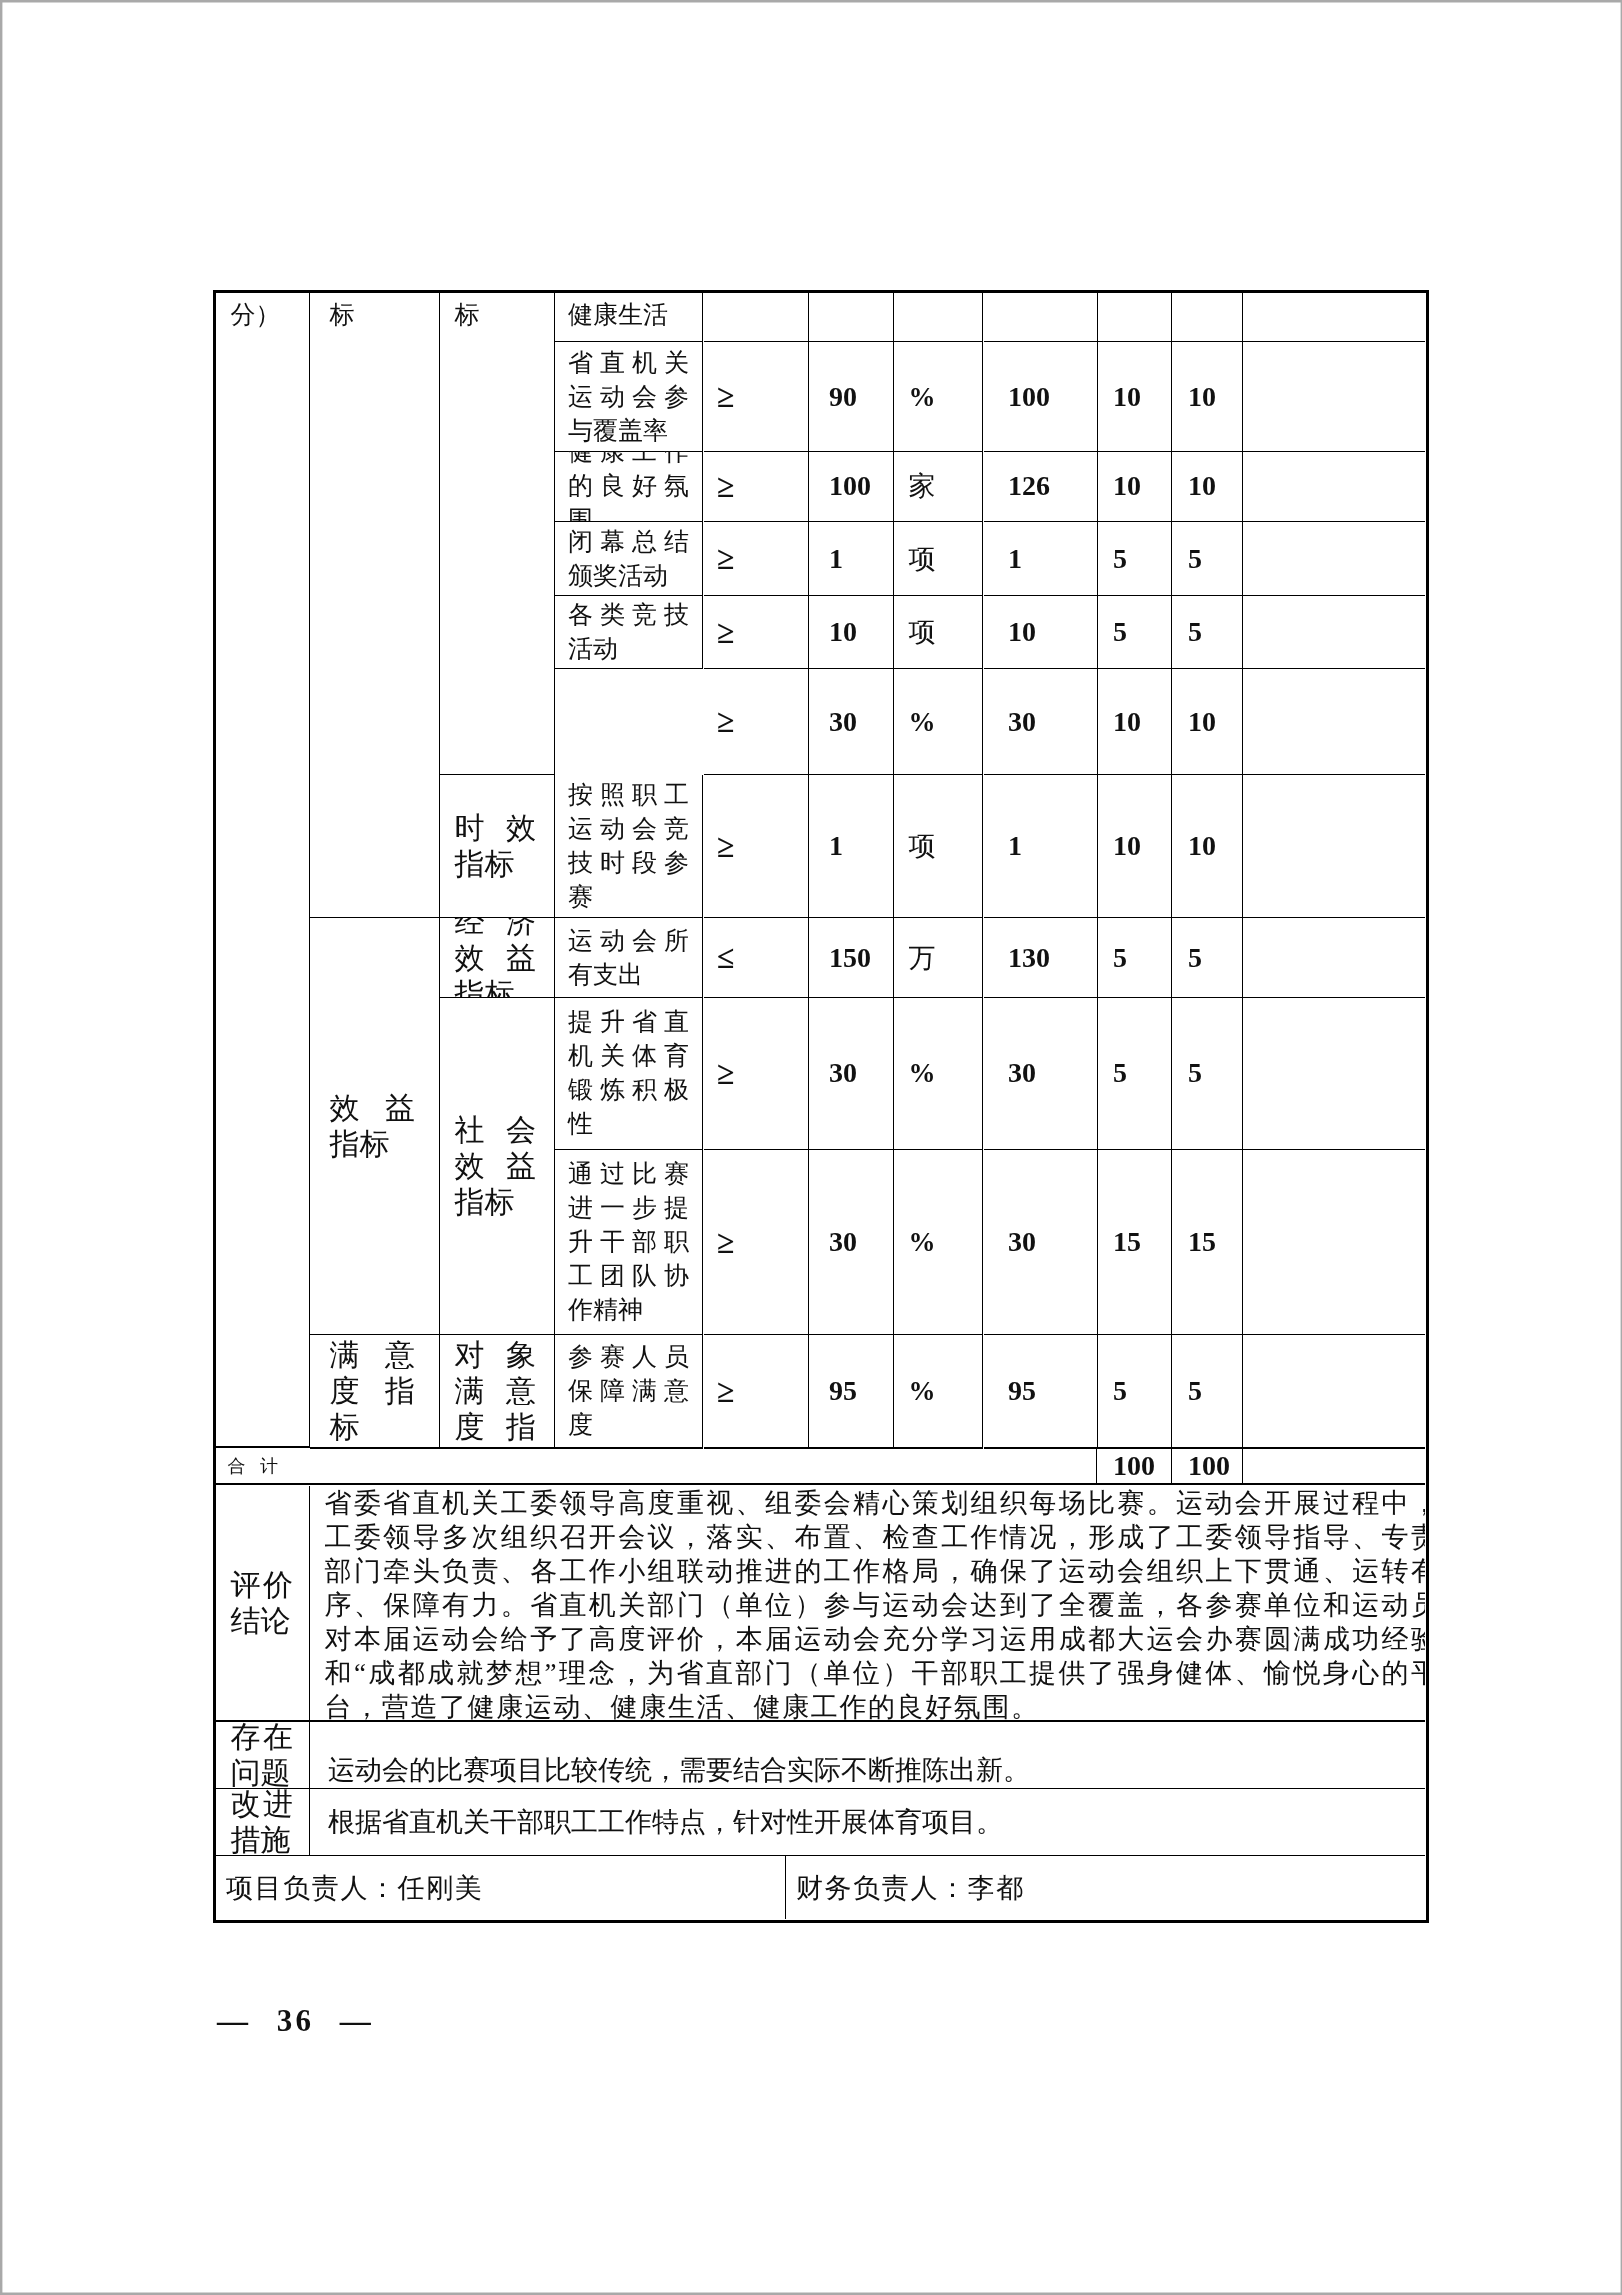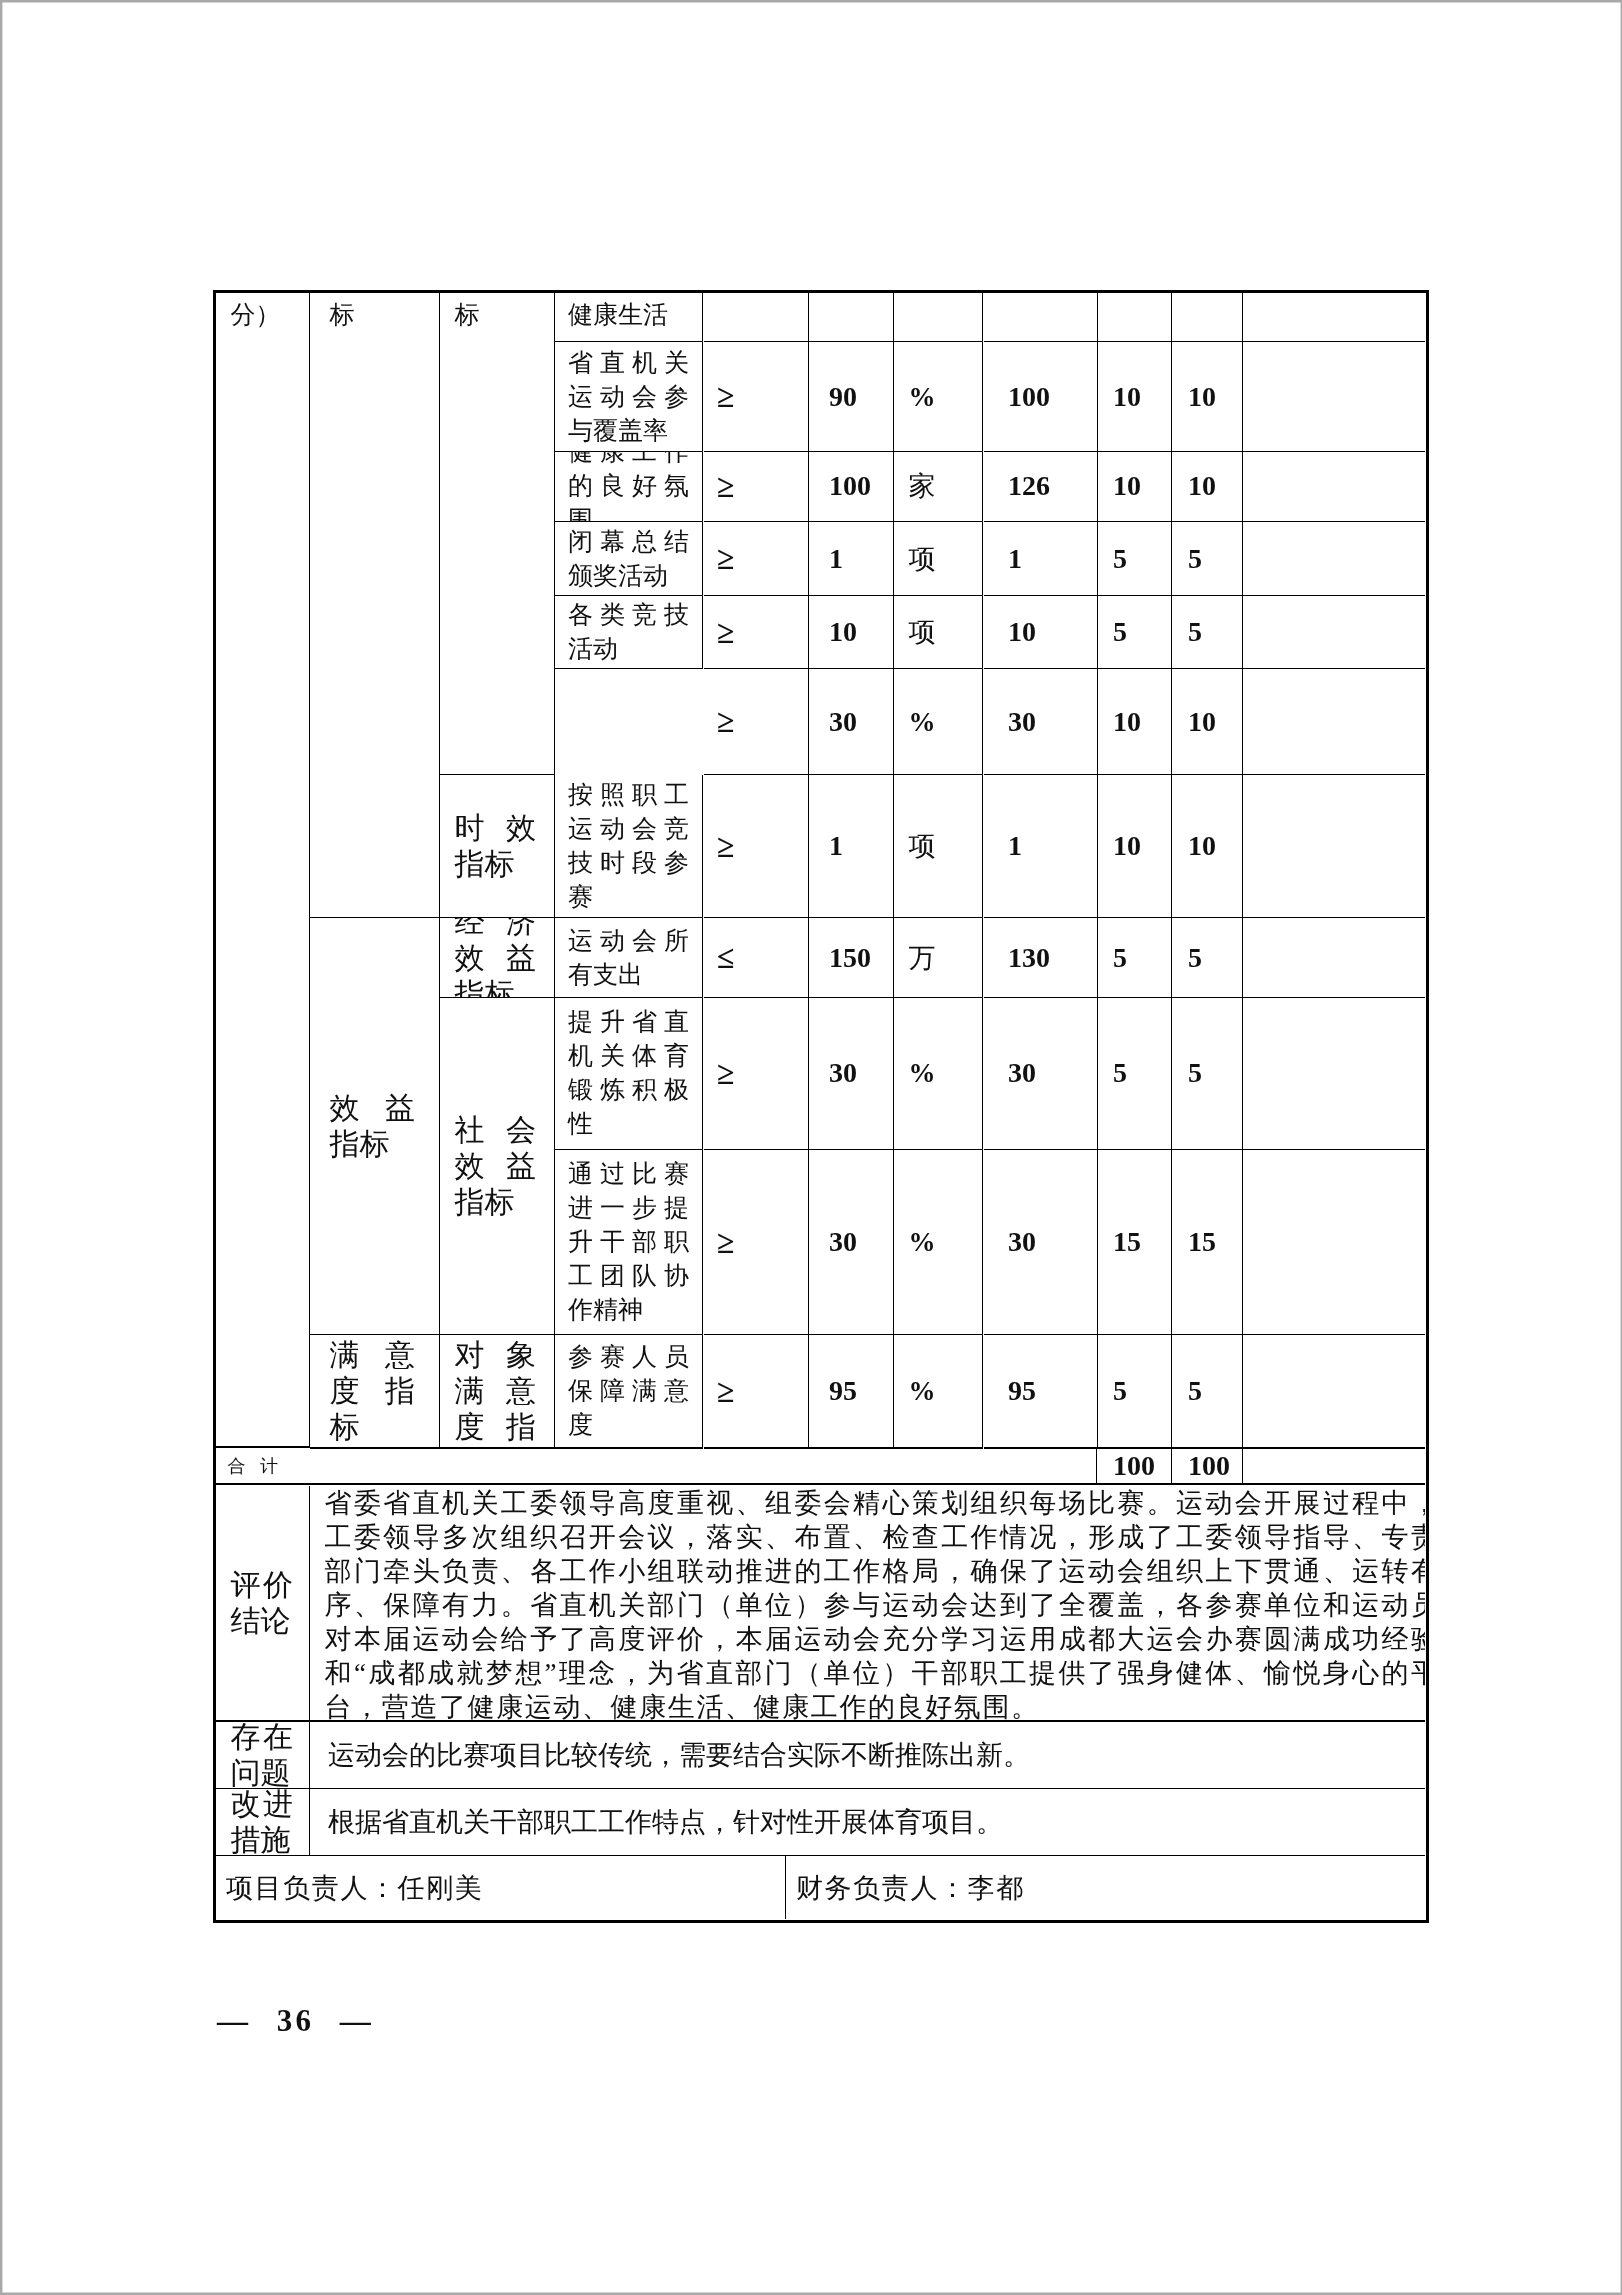--- a/index.html
+++ b/index.html
@@ -336,21 +336,21 @@
     <div class="cell cA rC lbl pA bb3">
         <div class="jt">评价结论</div>
       </div>
     <div class="cell rC noR bb3" style="left:94px;width:1115px;">
         <div class="jt concl">省委省直机关工委领导高度重视、组委会精心策划组织每场比赛。运动会开展过程中，工委领导多次组织召开会议，落实、布置、检查工作情况，形成了工委领导指导、专责部门牵头负责、各工作小组联动推进的工作格局，确保了运动会组织上下贯通、运转有序、保障有力。省直机关部门（单位）参与运动会达到了全覆盖，各参赛单位和运动员对本届运动会给予了高度评价，本届运动会充分学习运用成都大运会办赛圆满成功经验和“成都成就梦想”理念，为省直部门（单位）干部职工提供了强身健体、愉悦身心的平台，营造了健康运动、健康生活、健康工作的良好氛围。</div>
       </div>
 
     <div class="cell cA rP lbl pA">
         <div class="jt">存在问题</div>
       </div>
-    <div class="cell rP noR oneline" style="left:94px;width:1115px;">
+    <div class="cell rP noR oneline" style="left:94px;width:1115px;justify-content:flex-end;">
         <span>运动会的比赛项目比较传统，需要结合实际不断推陈出新。</span>
       </div>
 
     <div class="cell cA rM lbl pA">
         <div class="jt">改进措施</div>
       </div>
     <div class="cell rM noR oneline" style="left:94px;width:1115px;">
         <span>根据省直机关干部职工工作特点，针对性开展体育项目。</span>
       </div>
 

